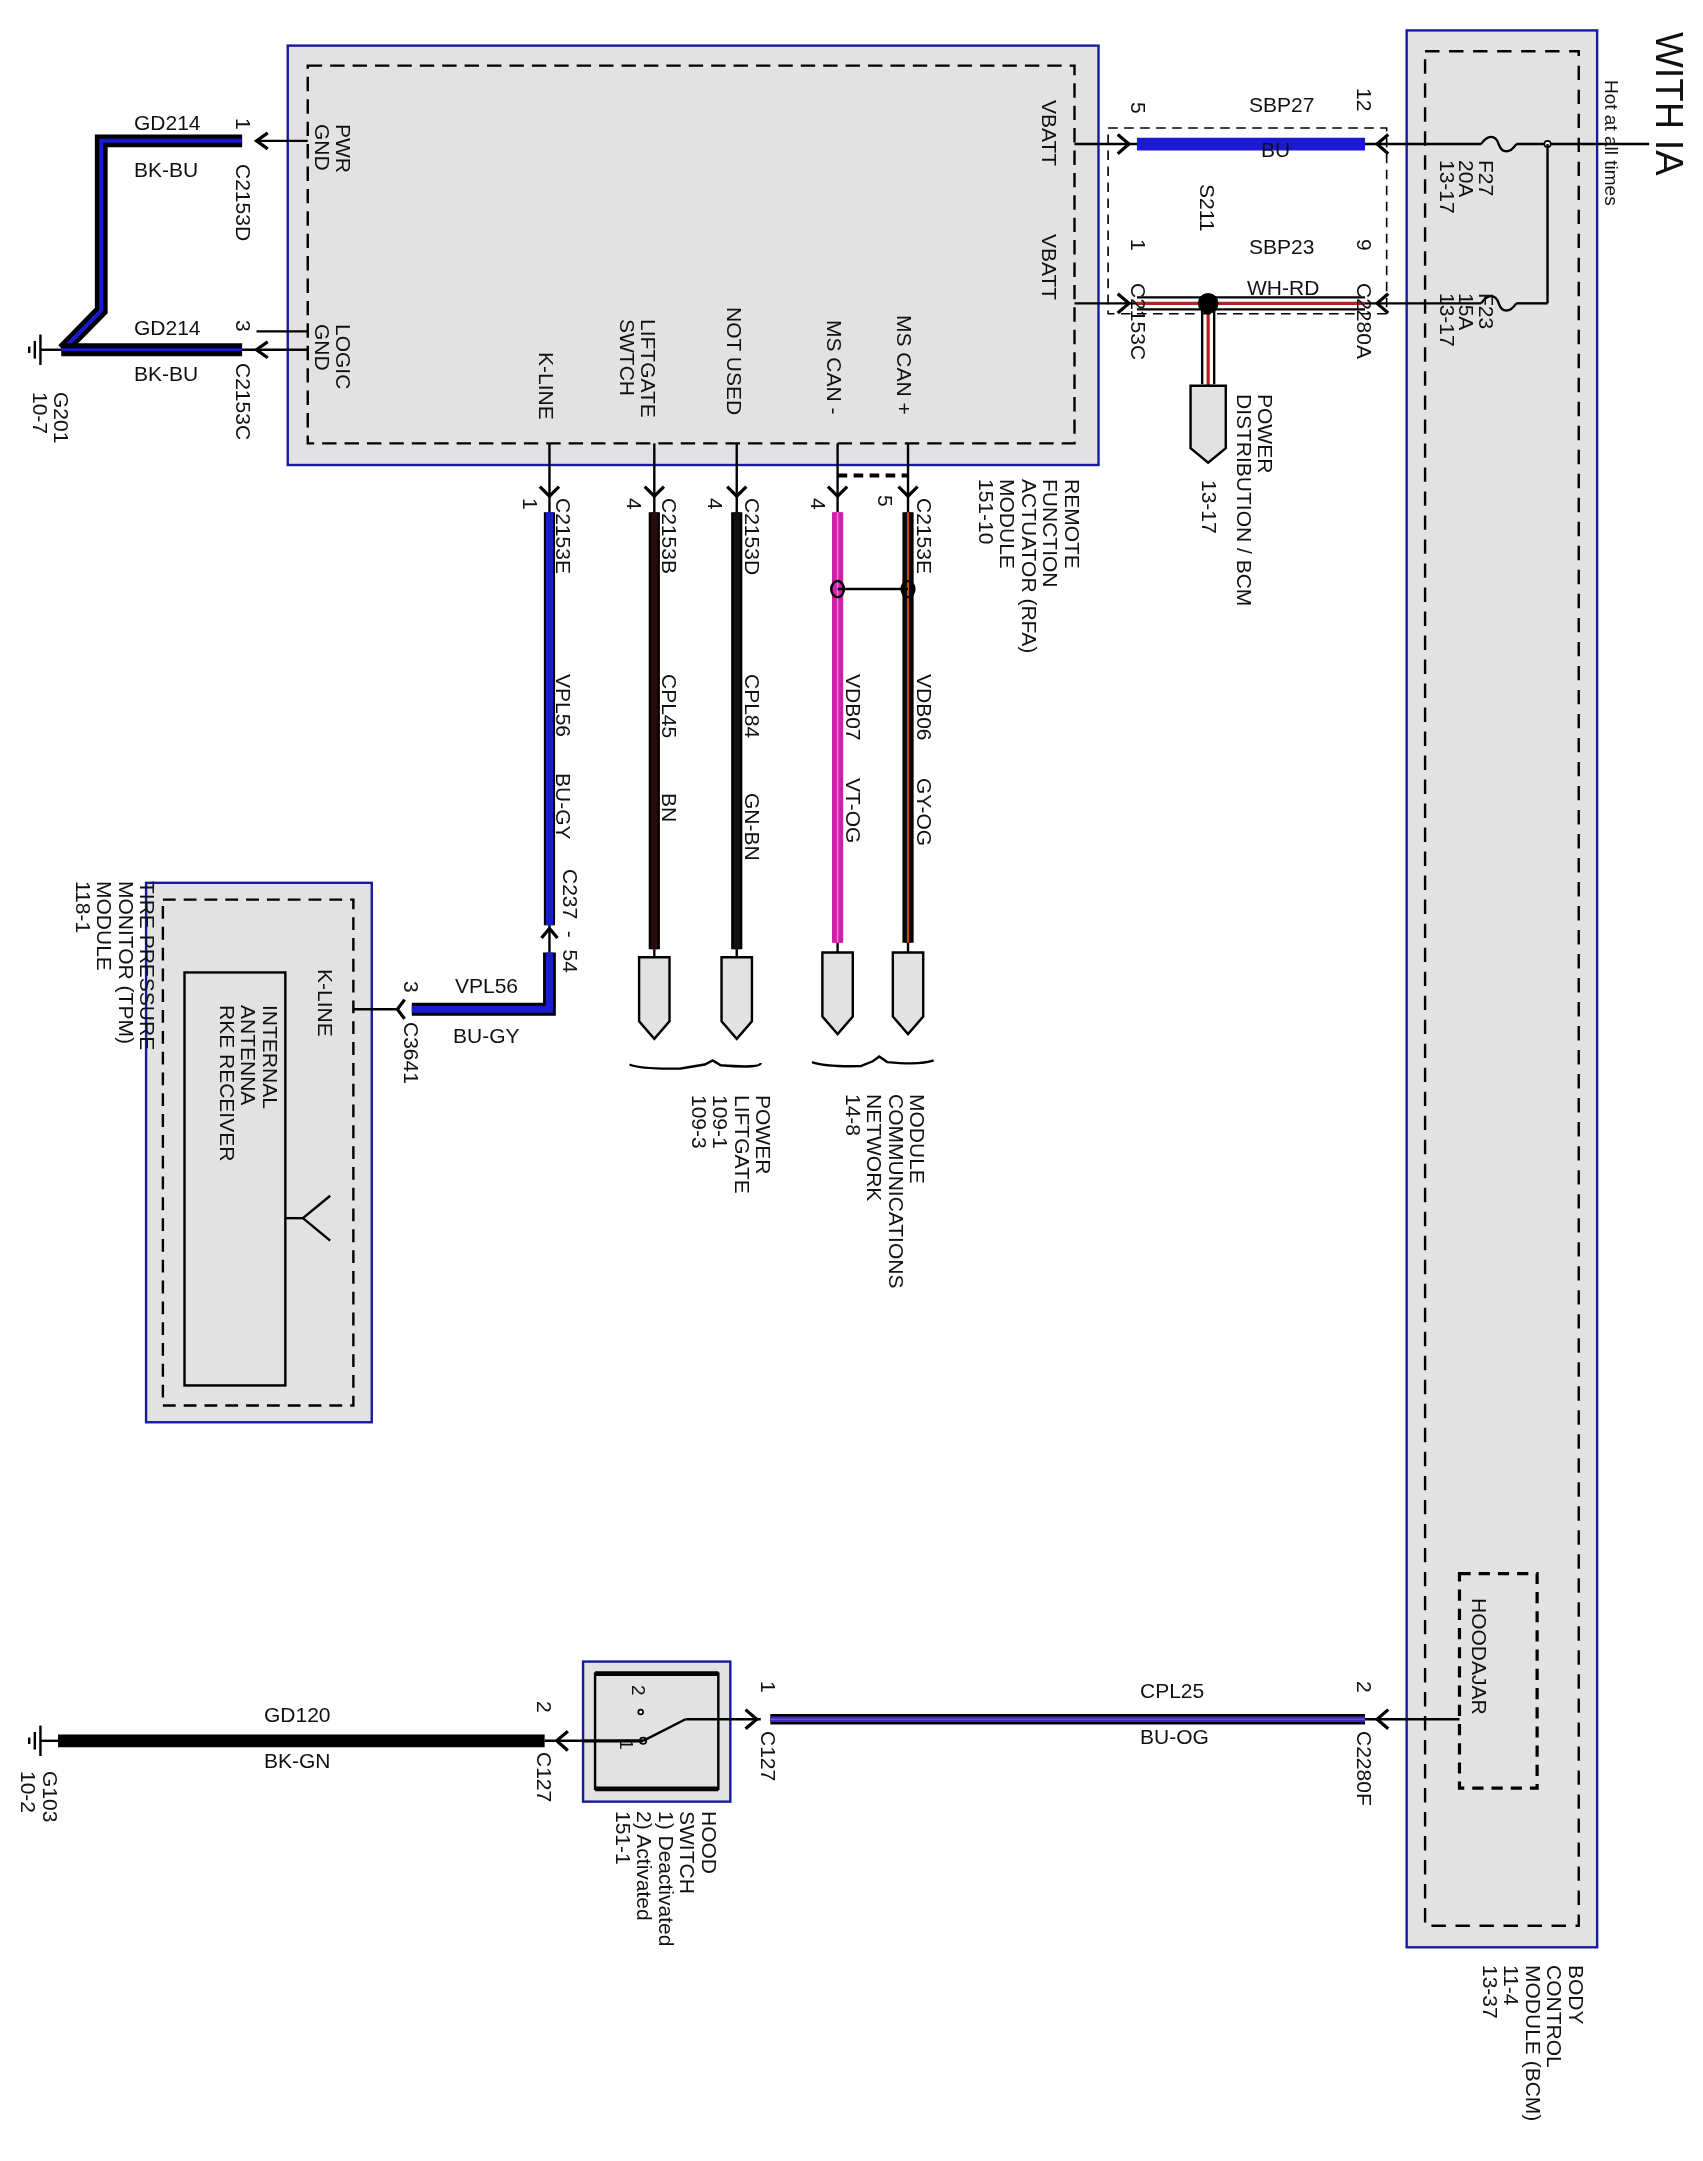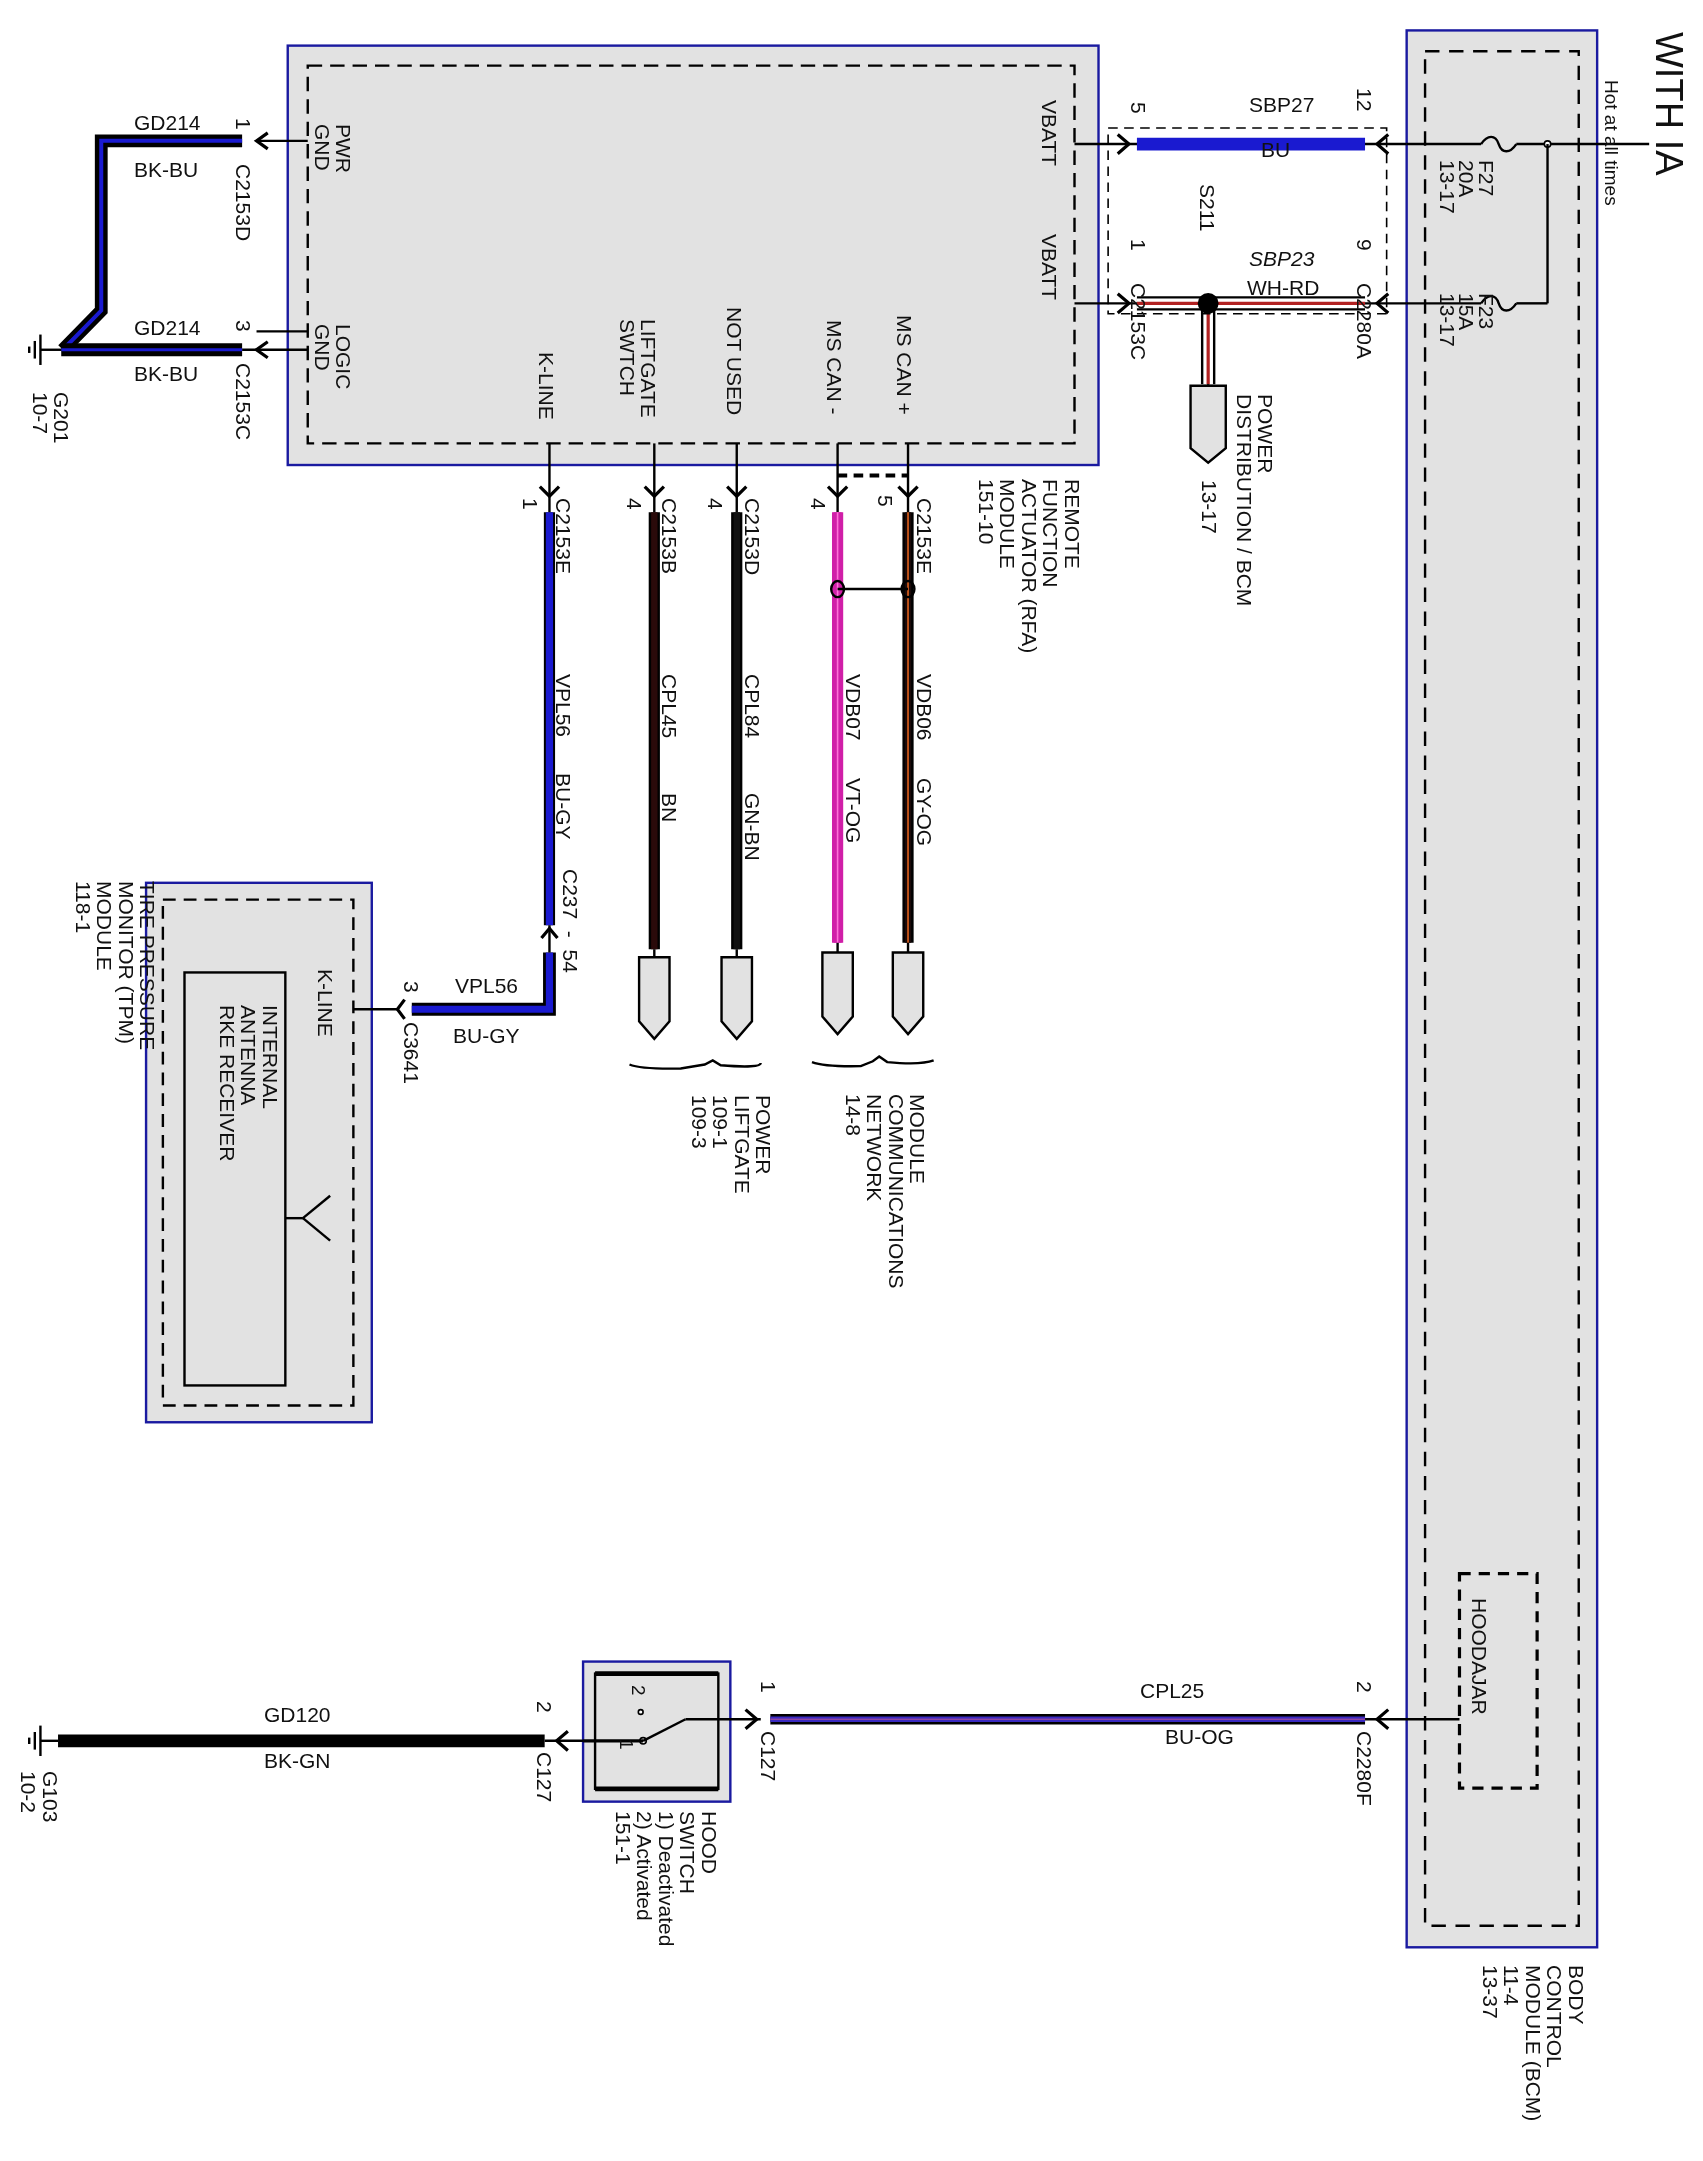--- a/index.html
+++ b/index.html
@@ -211,21 +211,21 @@
 <div class="lbl v" style="left:29px;top:392px;">G201
 10-7</div>
 
 <div class="lbl v" style="left:1127px;top:102px;">5</div>
 <div class="lbl" style="left:1249px;top:94px;">SBP27</div>
 <div class="lbl" style="left:1255px;top:139px;margin-left:6px;">BU</div>
 <div class="lbl v" style="left:1353px;top:88px;">12</div>
 
 <div class="lbl v" style="left:1196px;top:184px;">S211</div>
 <div class="lbl v" style="left:1127px;top:239px;">1</div>
-<div class="lbl" style="left:1249px;top:248px;font-style:italic;">SBP23</div>
+<div class="lbl" style="left:1249px;top:236px;">SBP23</div>
 <div class="lbl" style="left:1247px;top:277px;">WH-RD</div>
 <div class="lbl v" style="left:1353px;top:239px;">9</div>
 <div class="lbl v" style="left:1127px;top:283px;">C2153C</div>
 <div class="lbl v" style="left:1353px;top:283px;">C2280A</div>
 <div class="lbl v" style="left:1233px;top:394px;">POWER
 DISTRIBUTION / BCM</div>
 <div class="lbl v" style="left:1198px;top:480px;">13-17</div>
 
 <div class="lbl v" style="left:1475px;top:160px;">F27</div>
 <div class="lbl v" style="left:1455px;top:160px;">20A</div>
@@ -288,21 +288,21 @@
 <div class="lbl v" style="left:533px;top:1701px;">2</div>
 <div class="lbl v" style="left:533px;top:1752px;">C127</div>
 <div class="lbl" style="left:264px;top:1704px;">GD120</div>
 <div class="lbl" style="left:264px;top:1750px;">BK-GN</div>
 <div class="lbl v" style="left:17.6px;top:1771px;">G103
 10-2</div>
 
 <div class="lbl v" style="left:757px;top:1681px;">1</div>
 <div class="lbl v" style="left:757px;top:1731px;">C127</div>
 <div class="lbl" style="left:1140px;top:1680px;">CPL25</div>
-<div class="lbl" style="left:1140px;top:1726px;margin-left:25px;">BU-OG</div>
+<div class="lbl" style="left:1140px;top:1726px;">BU-OG</div>
 <div class="lbl v" style="left:1353px;top:1681px;">2</div>
 <div class="lbl v" style="left:1353px;top:1731px;">C2280F</div>
 <div class="lbl v" style="left:1468px;top:1598px;">HOODAJAR</div>
 <div class="lbl v" style="left:1479px;top:1965px;">BODY
 CONTROL
 MODULE (BCM)
 11-4
 13-37</div>
 
 

